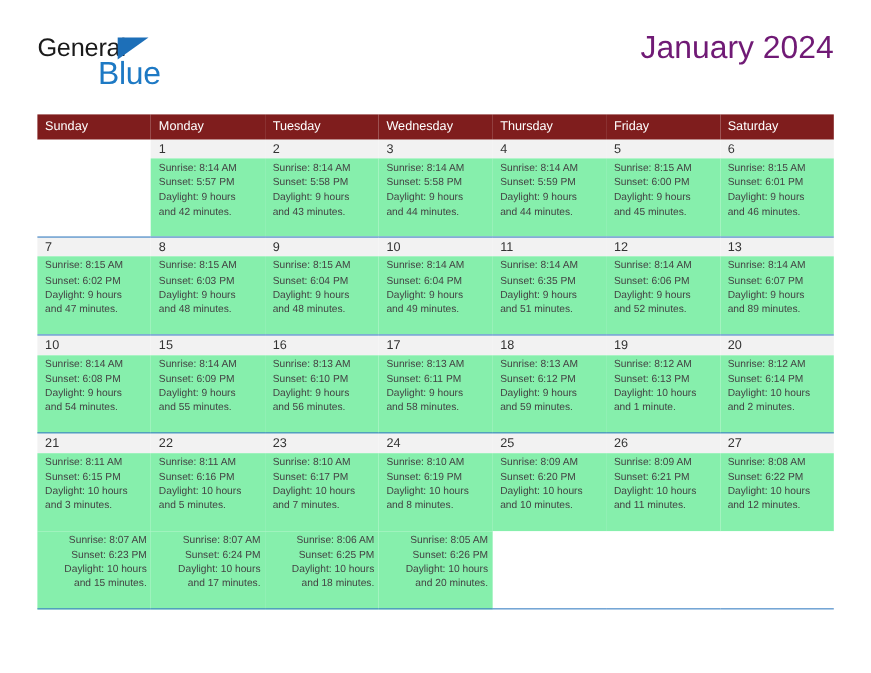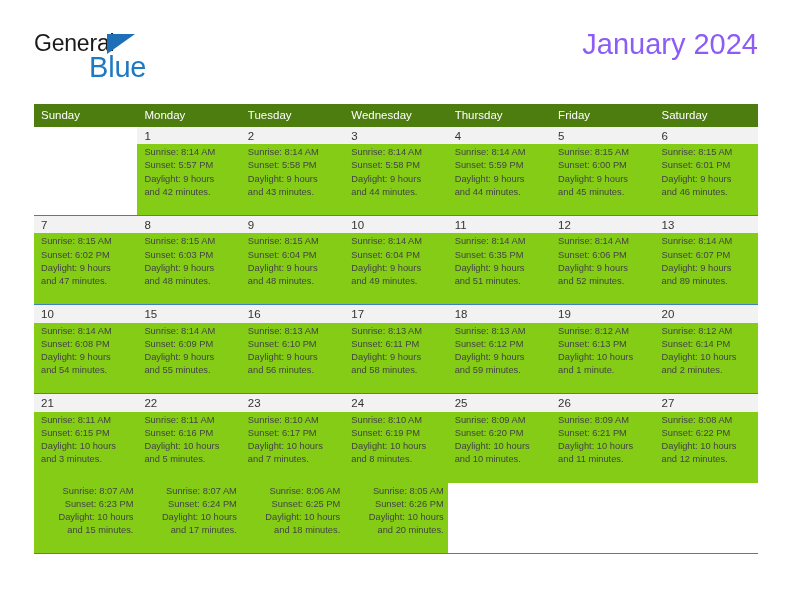--- a/index.html
+++ b/index.html
@@ -50,21 +50,21 @@
     letter-spacing: -0.2px;
     line-height: 1;
   }
   .title-block {
     position: absolute;
     right: 0; top: 0;
     text-align: right;
   }
   .cal-title {
     font-size: 29px;
-    color: #8b5cf6;
+    color: #701a75;
     line-height: 1.15;
     white-space: nowrap;
   }
   .cal-subtitle {
     margin-top: 5px;
     font-size: 15px;
     color: #333333;
     line-height: 1.15;
     white-space: nowrap;
   }
@@ -76,21 +76,21 @@
     width: 724px;
   }
   table.cal {
     width: 724px;
     border-collapse: collapse;
     table-layout: fixed;
   }
   table.cal col { width: 103.42px; }
 
   thead th {
-    background: #4d7c0f;
+    background: #7f1d1d;
     color: #ffffff;
     font-size: 11.5px;
     font-weight: normal;
     text-align: left;
     padding: 5px 0 5px 7px;
     height: 21px;
     line-height: 1.1;
   }
 
   tbody tr.daynum-row td {
@@ -98,21 +98,21 @@
     font-size: 11.5px;
     color: #333333;
     padding: 3px 0 2px 7px;
     height: 17px;
     line-height: 1.1;
     vertical-align: top;
   }
   tbody tr.daynum-row td.empty { background: #ffffff; }
 
   tbody tr.info-row td {
-    background: #84cc16;
+    background: #86efac;
     font-size: 9.3px;
     color: #444444;
     padding: 2px 4px 0 7px;
     height: 71px;
     line-height: 1.42;
     vertical-align: top;
   }
   tbody tr.info-row td.empty { background: #ffffff; }
 
   

